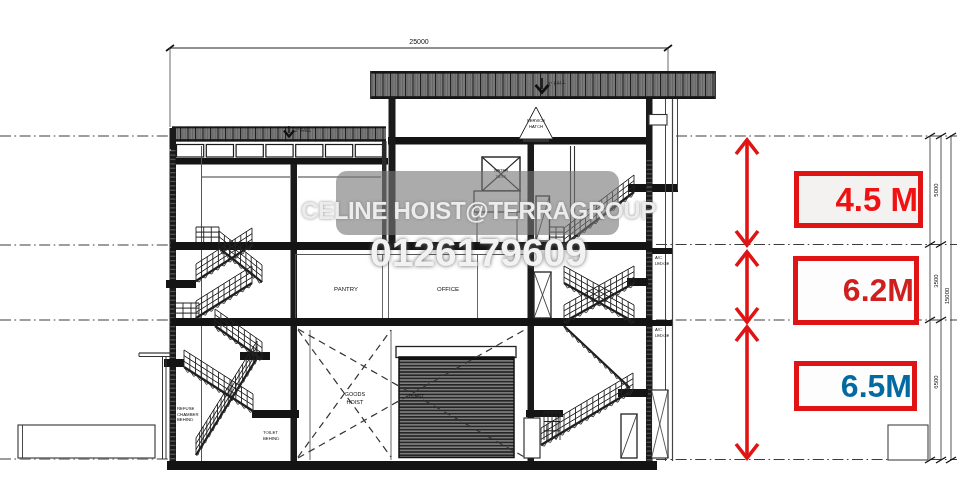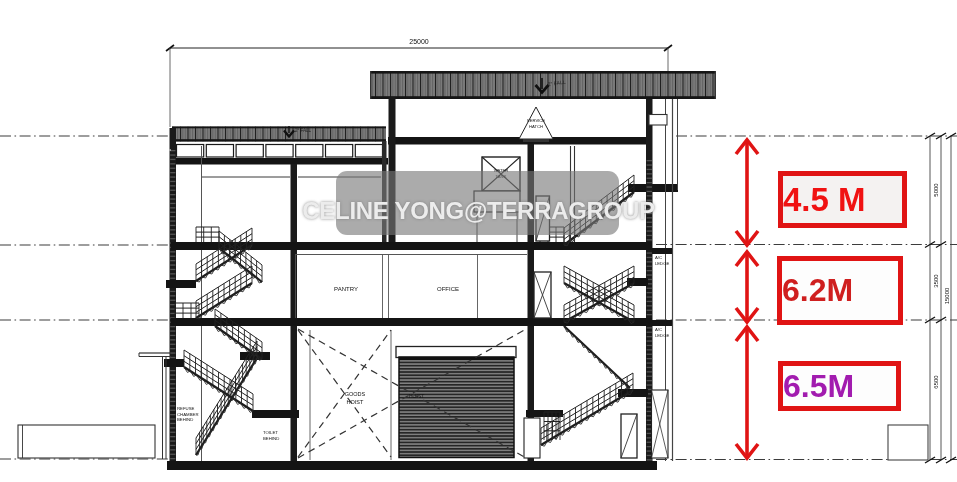--- a/index.html
+++ b/index.html
@@ -4,27 +4,27 @@
 <style>
 html,body{margin:0;padding:0;width:957px;height:482px;overflow:hidden;background:#fff;
 font-family:"Liberation Sans",sans-serif;}
 .wrap{position:relative;width:957px;height:482px;}
 svg{position:absolute;left:0;top:0;}
 .wm-box{position:absolute;left:336px;top:171px;width:283px;height:64px;background:rgba(119,119,119,0.62);border-radius:11px;}
 .wm-line1{position:absolute;left:0;top:197px;width:957px;text-align:center;font-size:24px;font-weight:bold;
 color:#ececec;letter-spacing:-0.3px;text-shadow:0 0 3px rgba(120,120,120,0.85);}
 .wm-line2{position:absolute;left:0;top:231px;width:957px;text-align:center;font-size:39px;font-weight:bold;
 color:#f2f2f2;letter-spacing:0px;text-shadow:0 0 4px rgba(100,100,100,1);}
-.rbox{position:absolute;border:5px solid #e01414;text-align:left;font-weight:bold;}
+.rbox{position:absolute;border:5px solid #e01414;text-align:right;font-weight:bold;margin-left:16px;}
 .rb1{left:778px;top:171px;width:119px;height:47px;background:#f4f2f1;
 font-size:33px;line-height:47px;color:#f01212;}
 .rb2{left:777px;top:256px;width:116px;height:59px;background:#fdfdfd;
 font-size:32px;line-height:59px;color:#cf1f1f;}
 .rb3{left:778px;top:361px;width:113px;height:40px;background:#fdfdfd;
-font-size:32px;line-height:40px;color:#a21caf;}
+font-size:32px;line-height:40px;color:#0369a1;}
 </style>
 </head>
 <body>
 <div class="wrap">
 <svg width="957" height="482" viewBox="0 0 957 482" xmlns="http://www.w3.org/2000/svg" font-family="Liberation Sans, sans-serif">
 <defs>
 <pattern id="roofhatch" width="7.5" height="12" patternUnits="userSpaceOnUse">
           <rect width="7.5" height="12" fill="#979797"></rect>
           <line x1="0.6" y1="0" x2="0.6" y2="12" stroke="#1d1d1d" stroke-width="1.2"></line>
           <line x1="2.1" y1="0" x2="2.1" y2="12" stroke="#4f4f4f" stroke-width="0.8"></line>
@@ -672,21 +672,22 @@
 
 <g stroke="#e01414" stroke-width="3.6" fill="none">
         <line x1="747" y1="328" x2="747" y2="457"></line>
         <polyline points="736,341 747,327 758,341"></polyline>
         <polyline points="736,444 747,458 758,444"></polyline>
       </g>
 </svg>
 
 <div class="wm-box"></div>
 
-<div class="wm-line1">CELINE YONG@TERRAGROUP</div>
-
+<div class="wm-line1">CELINE HOIST@TERRAGROUP</div>
+
+<div class="wm-line2">0126179609</div>
 
 <div class="rbox rb1">4.5 M</div>
 
 <div class="rbox rb2">6.2M</div>
 
 <div class="rbox rb3">6.5M</div>
 </div>
 
 </body></html>

